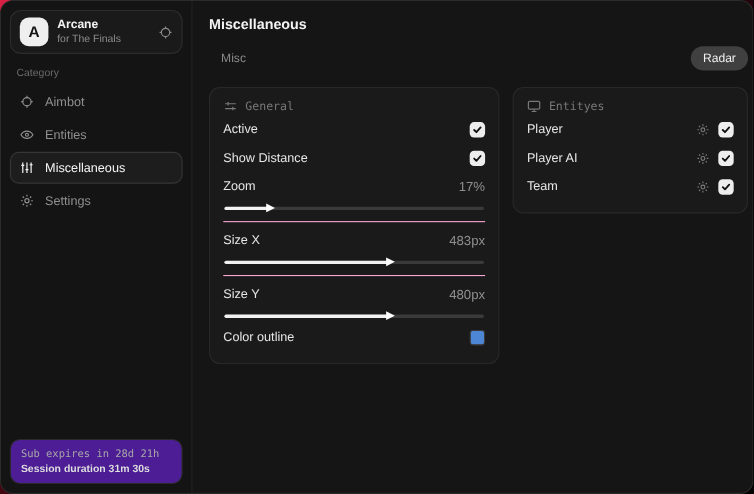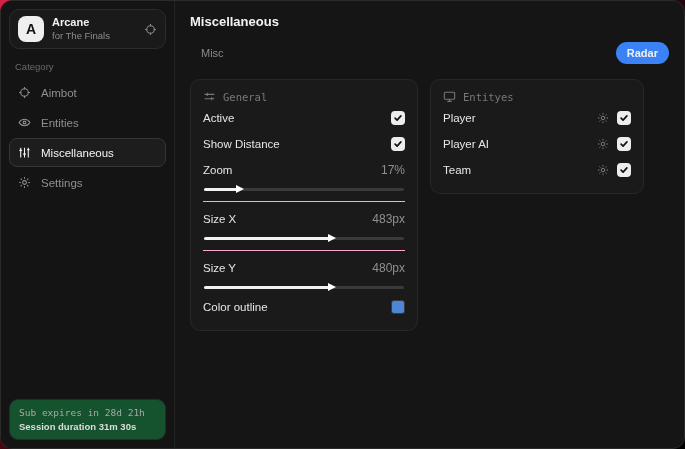--- a/index.html
+++ b/index.html
@@ -19,34 +19,34 @@
   .brand-text{flex:1;line-height:1.25;}
   .brand-name{font-size:11px;font-weight:700;color:#f2f2f2;}
   .brand-sub{font-size:9.5px;color:#8d8d8d;}
   .brand-gear{color:#8a8a8a;display:flex;}
   .cat-label{font-size:9.5px;color:#6a6a6a;margin:12px 4px 6px 6px;}
   .nav{display:flex;flex-direction:column;}
   .nav-item{display:flex;align-items:center;gap:10px;height:27px;padding:0 8px;margin:0 0 1px 0;
     border:1px solid transparent;border-radius:8px;color:#8f8f8f;font-size:11.5px;cursor:default;}
   .nav-item .nicon{display:flex;color:inherit;}
   .nav-item.active{color:#f5f5f5;background:#1d1d1d;border-color:#363636;}
-  .session-box{margin-top:auto;border:1px solid #2a2a2a;border-radius:9px;padding:7px 9px;background:#14532d;}
+  .session-box{margin-top:auto;border:1px solid #2a2a2a;border-radius:9px;padding:7px 9px;background:#4c1d95;}
   .session-l1{font-family:"DejaVu Sans Mono",monospace;font-size:9.5px;color:#a8a8a8;margin-bottom:3px;}
   .session-l2{font-size:9.5px;color:#dedede;font-weight:700;}
 
   
   .main{flex:1;padding:13px 15px;box-sizing:border-box;}
   .page-title{font-size:13px;font-weight:700;color:#f3f3f3;}
   .tabs{display:flex;gap:4px;margin-top:13px;align-items:center;justify-content:space-between;}
   .tab{font-size:11px;color:#8a8a8a;padding:5px 11px;border-radius:999px;cursor:default;}
-  .tab.active{background:#3b82f6;color:#f0f0f0;font-weight:700;}
+  .tab.active{background:#404040;color:#f0f0f0;font-weight:400;}
   .cards{display:flex;gap:12px;margin-top:15px;align-items:flex-start;}
   .card{background:#1a1a1a;border:1px solid #282828;border-radius:10px;padding:10px 12px 12px 12px;
     box-sizing:border-box;}
-  .card.general{width:228px;text-align:right;}
+  .card.general{width:264px;text-align:right;}
   .card.entities{width:214px;}
   .card-head{display:flex;align-items:center;gap:7px;color:#787878;
     font-family:"DejaVu Sans Mono",monospace;font-size:10.5px;margin-bottom:4px;}
   .card-head .hicon{display:flex;color:#787878;}
   .row{display:flex;align-items:center;justify-content:space-between;height:22px;margin-top:4px;}
   .row-label{font-size:11.5px;color:#e6e6e6;}
   .row-value{font-size:12px;color:#8f8f8f;}
   .row-right{display:flex;align-items:center;gap:8px;}
 
   .checkbox{width:14px;height:14px;border-radius:4px;background:#ededed;display:flex;

